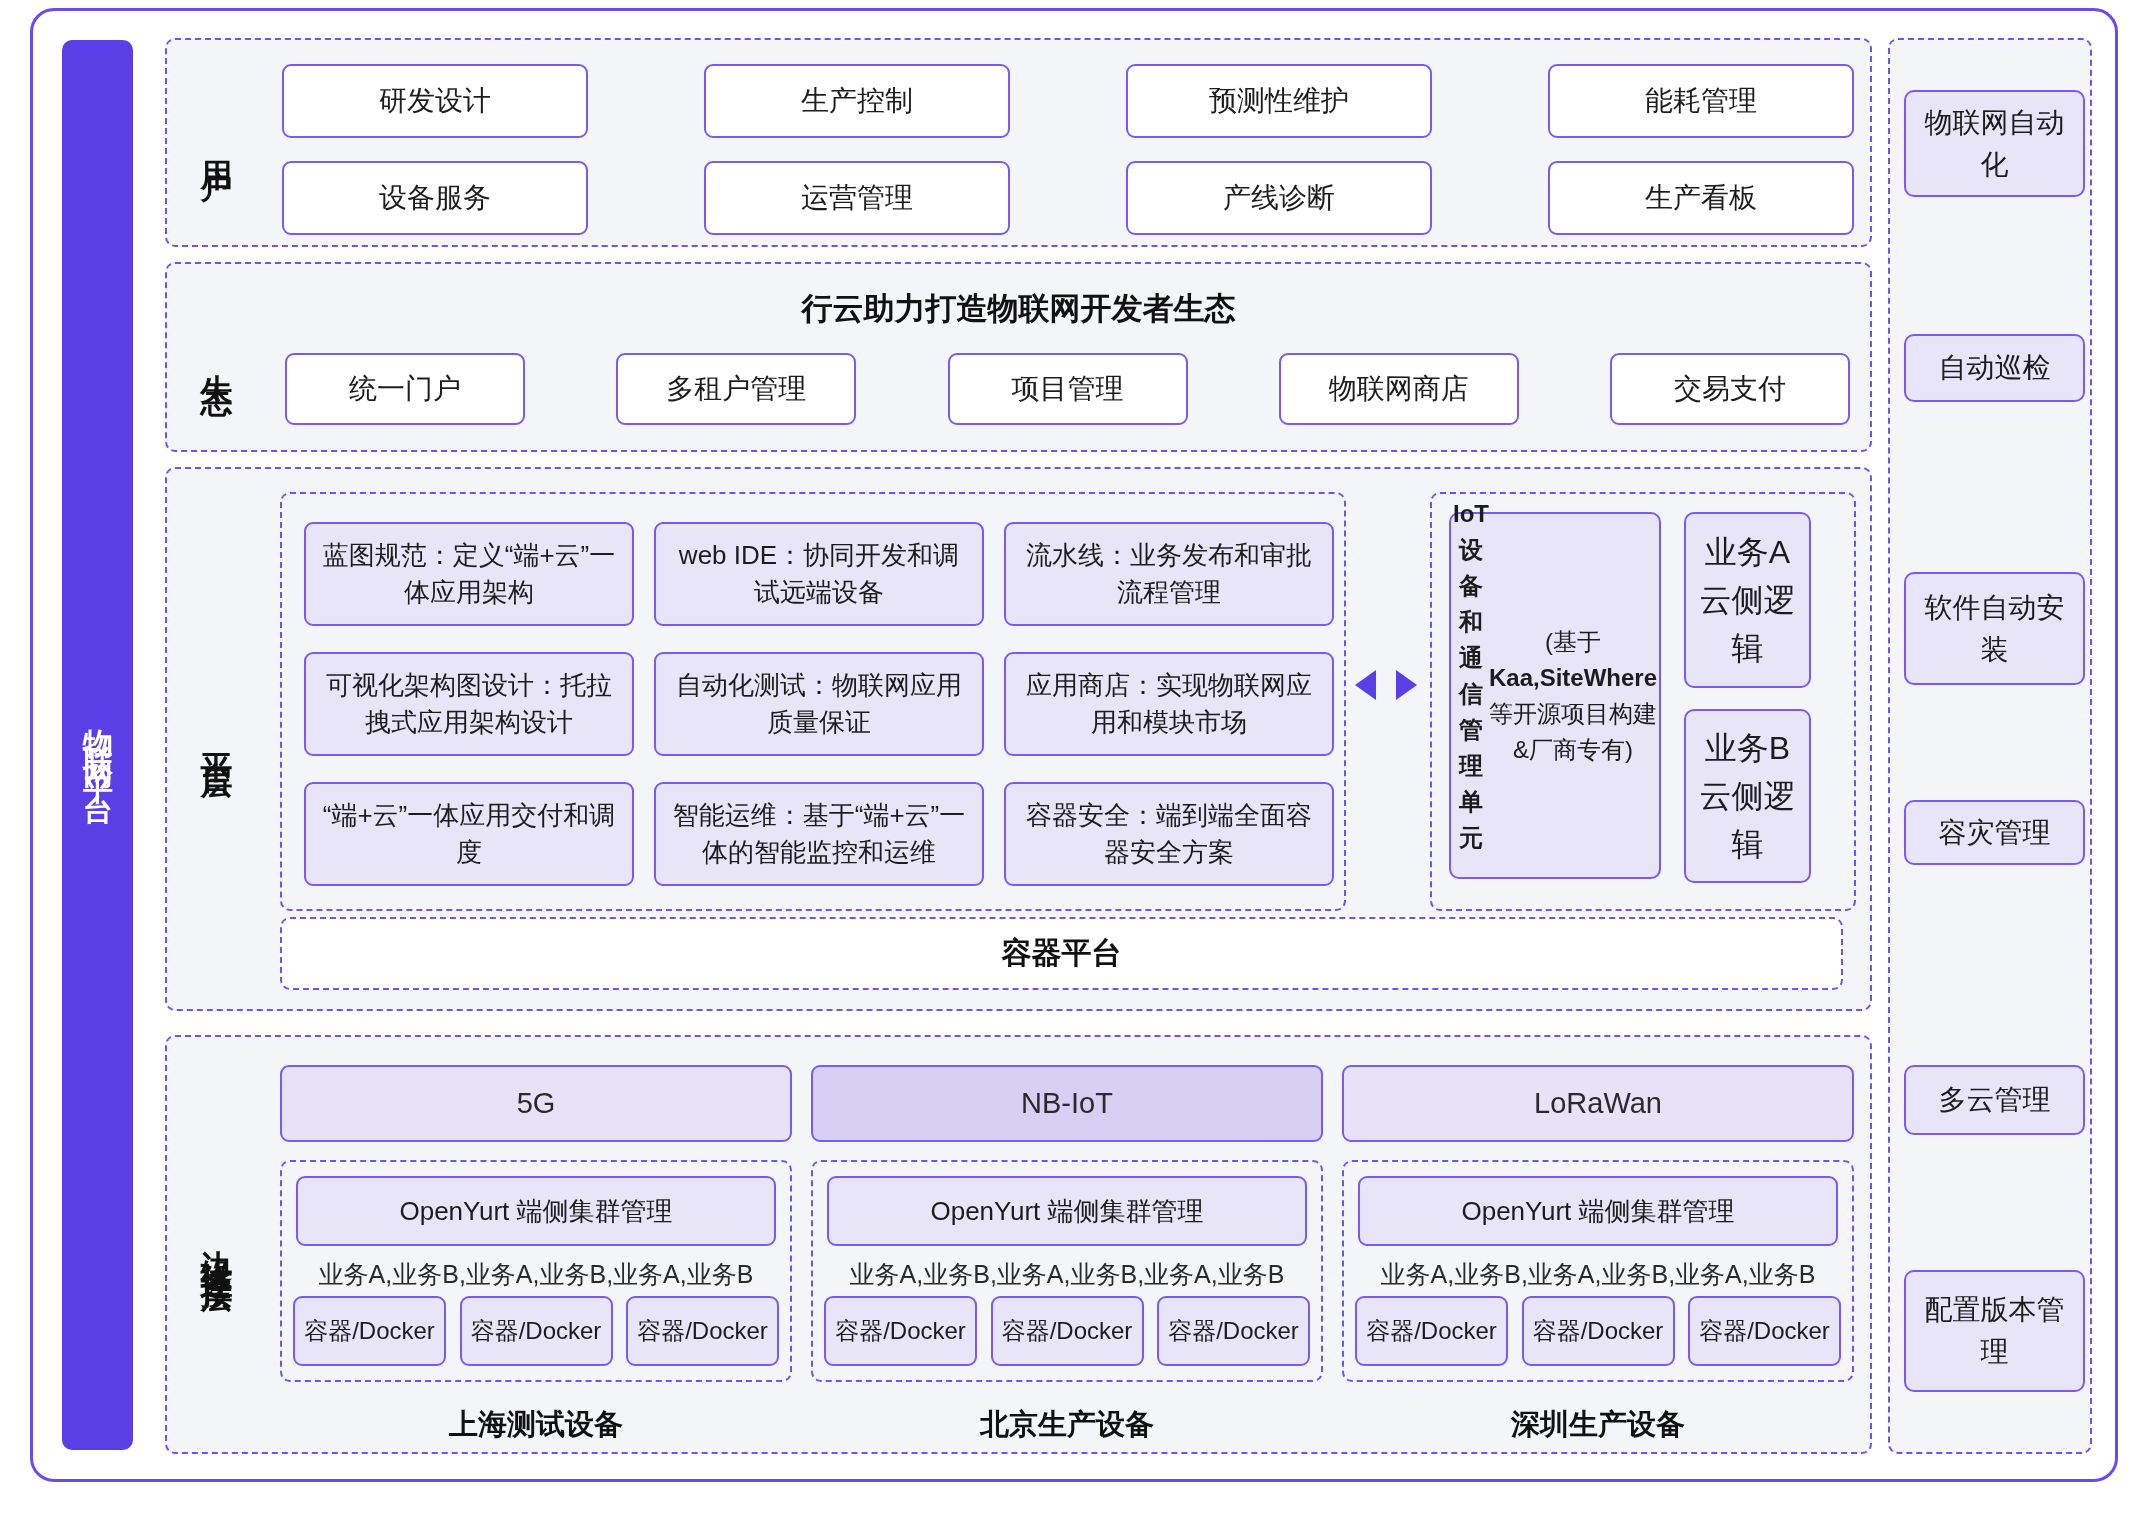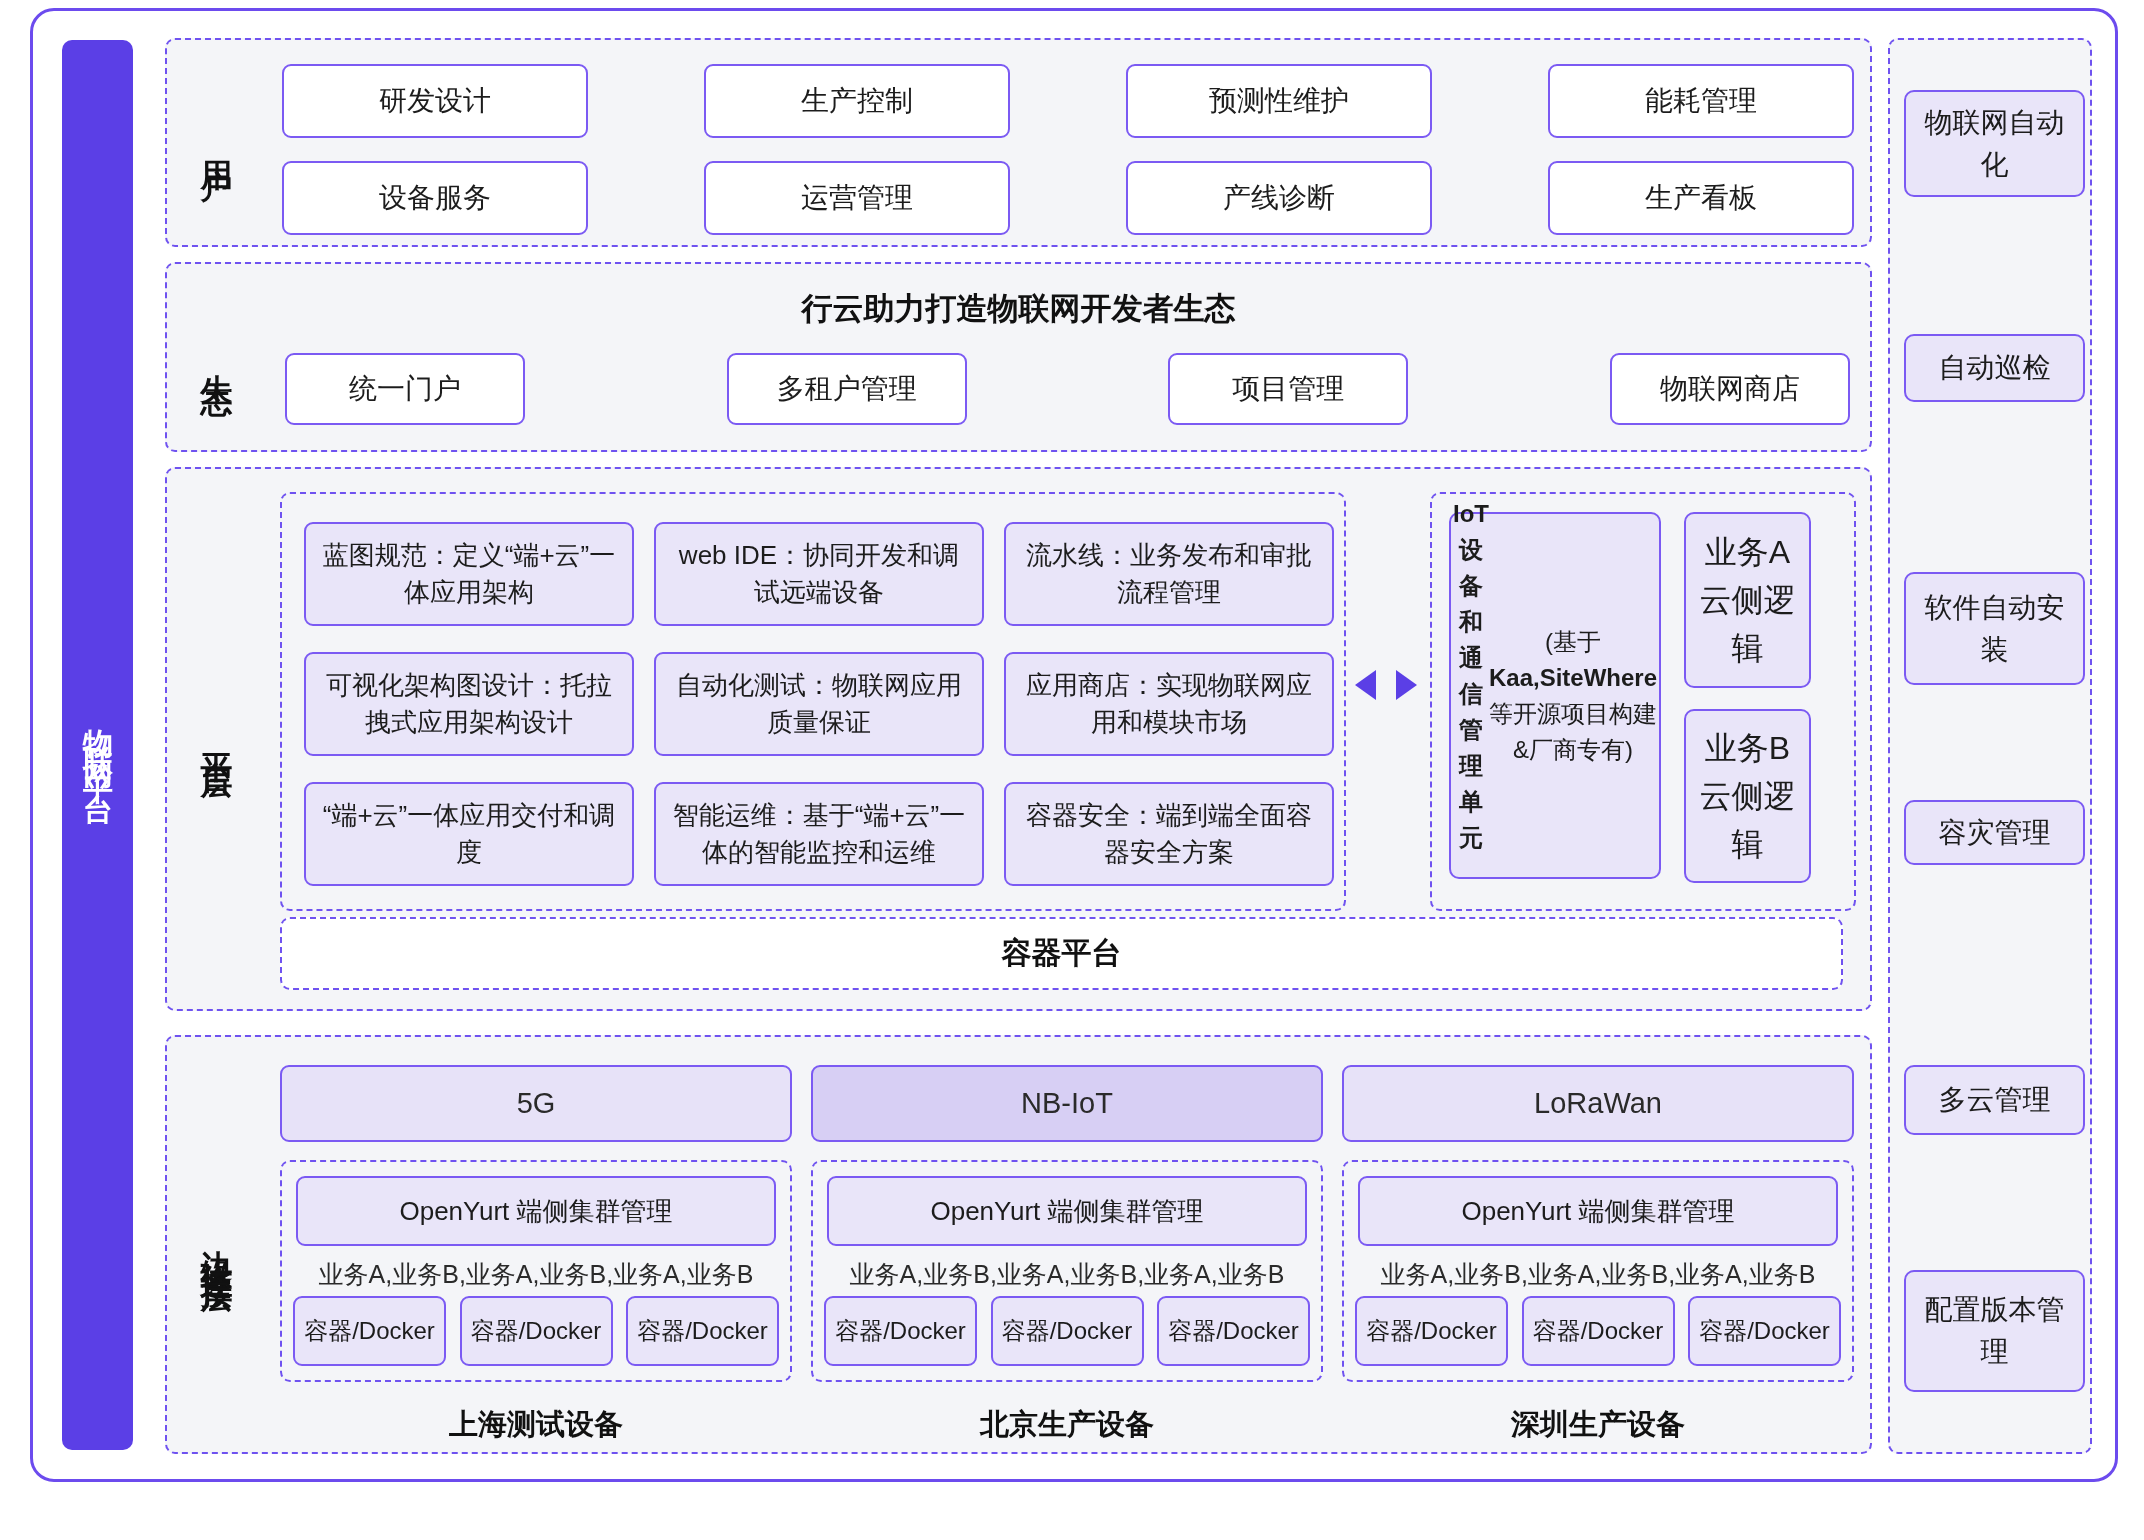--- a/index.html
+++ b/index.html
@@ -156,20 +156,21 @@
   </div>
 
   <div class="sec" id="sec-eco">
     <div class="vlabel">生态</div>
     <div class="eco-title">行云助力打造物联网开发者生态</div>
     <div class="eco-row">
       <div class="wbox">统一门户</div>
       <div class="wbox">多租户管理</div>
       <div class="wbox">项目管理</div>
       <div class="wbox">物联网商店</div>
+      <div class="wbox">交易支付</div>
     </div>
   </div>
 
   <div class="sec" id="sec-platform">
     <div class="vlabel">平台层</div>
 
     <div class="inner-dash" id="inner-cap">
       <div class="cap-grid">
         <div class="pbox">蓝图规范：定义“端+云”一体应用架构</div>
         <div class="pbox">web IDE：协同开发和调试远端设备</div>

